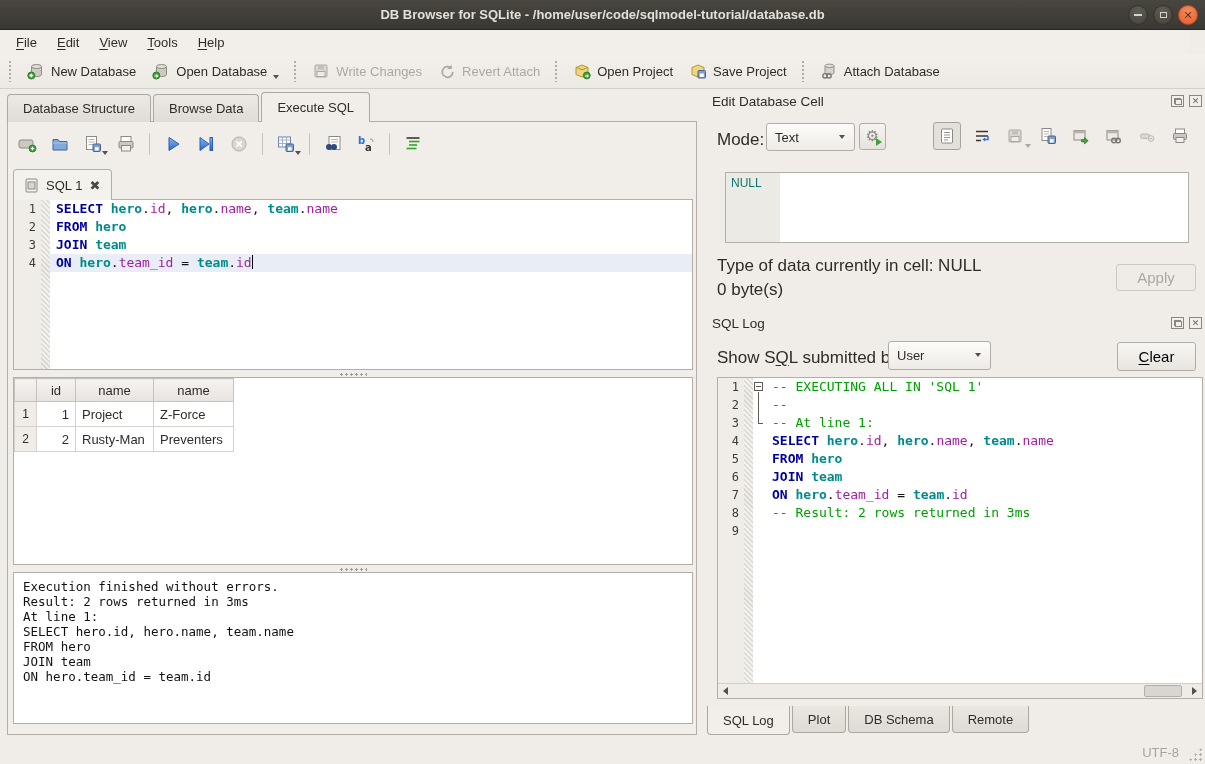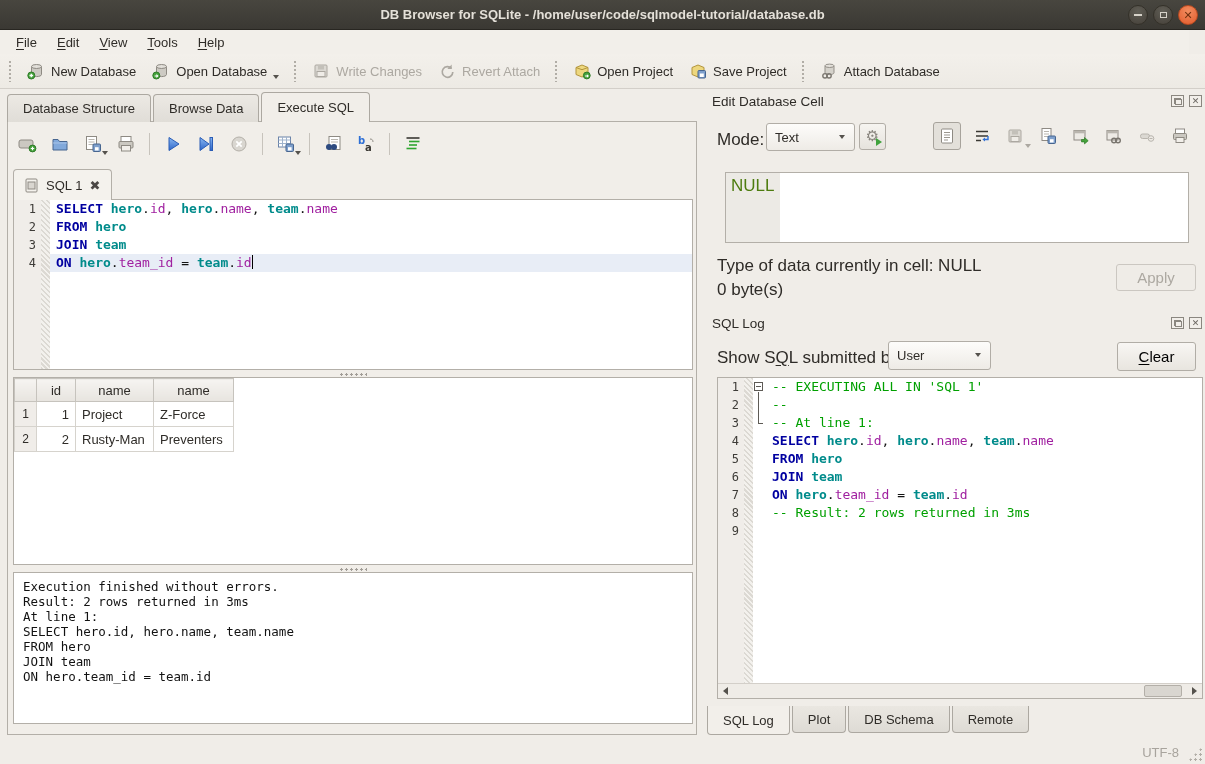--- a/index.html
+++ b/index.html
@@ -91,21 +91,21 @@
 .push-btn{position:absolute;border:1px solid #B1ADA6;border-radius:3px;background:linear-gradient(#F8F6F3,#E8E5DF);font-size:15px;font-family:"Liberation Sans",sans-serif;display:flex;align-items:center;justify-content:center}
 .push-btn.disabled{background:#EFECE7;border-color:#CBC7C1;color:#ACA8A1}
 .gear-btn{position:absolute;left:152px;top:31px;width:27px;height:27px;border:1px solid #B1ADA6;border-radius:3px;background:linear-gradient(#F6F4F0,#E6E3DD);display:flex;align-items:center;justify-content:center}
 .gear-glyph{font-family:"DejaVu Sans",sans-serif;font-size:15px;color:#8A867F;line-height:1}
 .gear-badge{position:absolute;right:3px;bottom:3px;width:0;height:0;border-top:4px solid transparent;border-bottom:4px solid transparent;border-left:6px solid #3FA23C}
 .cell-icons{position:absolute;right:13px;top:30px;display:flex;align-items:center;gap:9px}
 .cell-icon{width:24px;height:24px;display:flex;align-items:center;justify-content:center;position:relative}
 .cell-icon.pressed{border:1px solid #A7A39C;border-radius:3px;background:#E3E0DA;width:28px;height:28px}
 .cell-value-box{position:absolute;left:18px;top:80px;width:464px;height:71px;background:#fff;border:1px solid #B3AFA8}
 .cell-strip{position:absolute;left:0;top:0;bottom:0;width:54px;background:#ECEAE5}
-.cell-null{position:absolute;left:5px;top:3px;font-size:17px;color:#4d7c0f}
+.cell-null{position:absolute;left:5px;top:3px;font-size:12px;color:#0f766e}
 .plain-label{position:absolute;font-size:17px}
 
 #log-box{left:10px;top:285px;width:486px;height:322px}
 #log-box .gutter-bg{width:26px}
 #log-box .hatch-bg{left:26px}
 #log-box .ln-num{width:26px}
 .log-hscroll{position:absolute;left:0;right:0;bottom:0;height:15px;background:#EFECE7;border-top:1px solid #D3CFC9}
 .hs-arrow{position:absolute;top:0;bottom:0;width:15px;display:flex;align-items:center;justify-content:center}
 .hs-arrow.left{left:0}.hs-arrow.right{right:0}
 .tri-l{width:0;height:0;border-top:4px solid transparent;border-bottom:4px solid transparent;border-right:5px solid #55524D}

